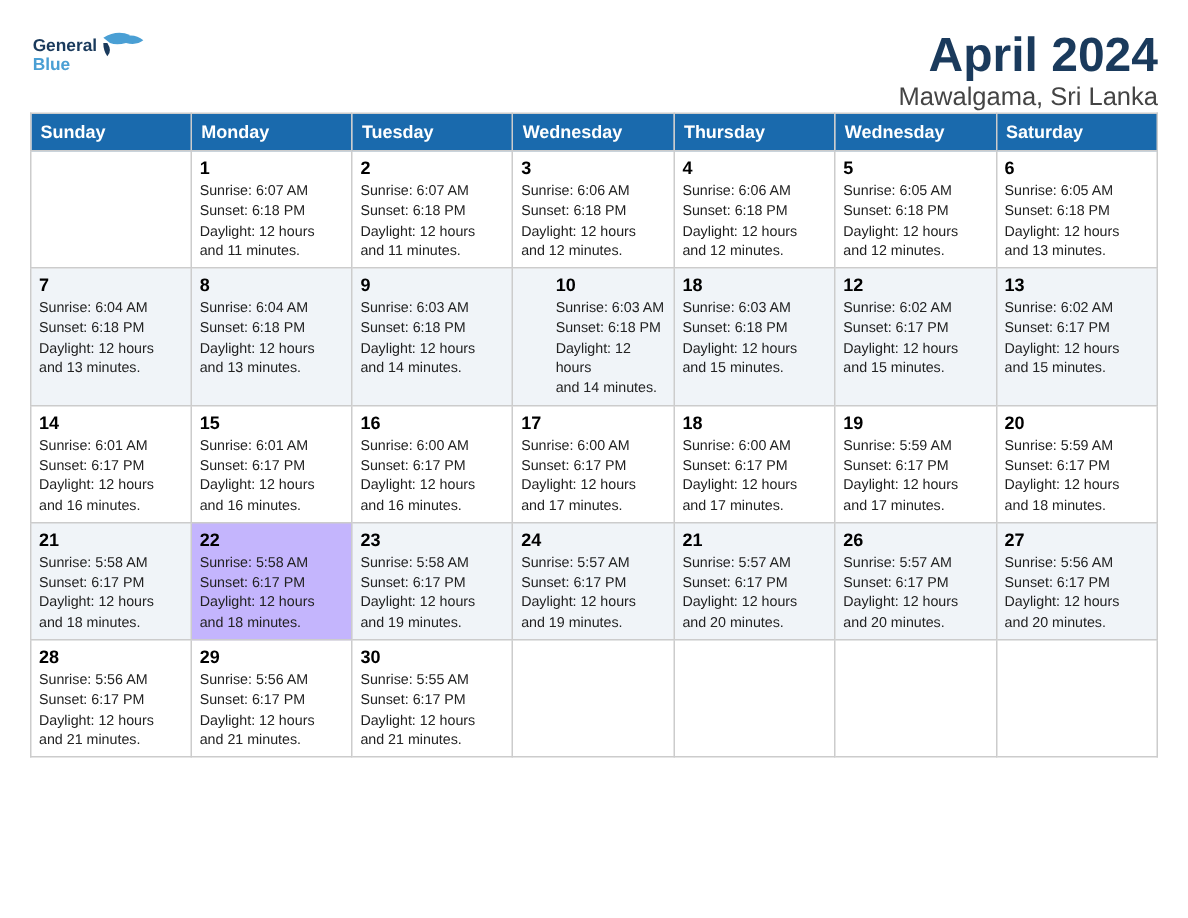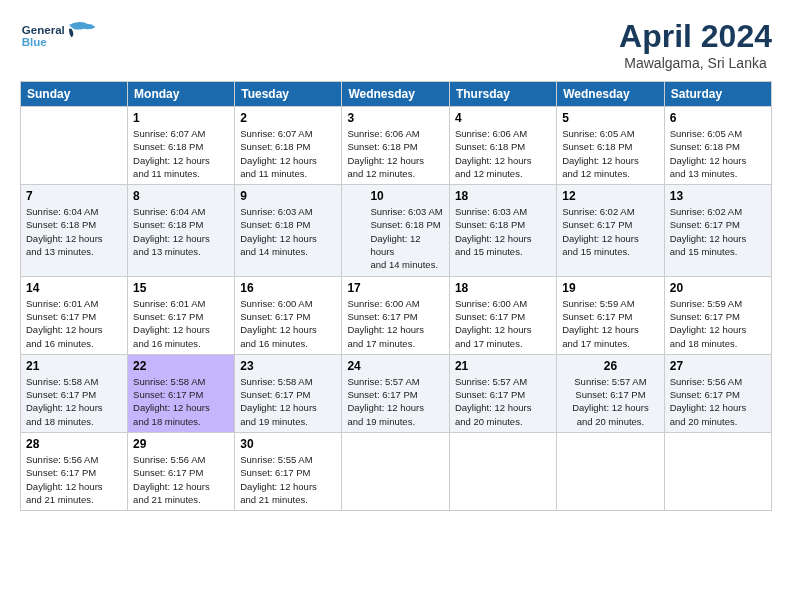--- a/index.html
+++ b/index.html
@@ -13,37 +13,36 @@
     .page {
       width: 792px;
       height: 612px;
       padding: 18px 20px 14px 20px;
       background: #fff;
     }
     .header {
       display: flex;
       justify-content: space-between;
       align-items: flex-start;
-      margin-bottom: 10px;
     }
     .logo {
       display: flex;
       flex-direction: column;
       align-items: flex-start;
     }
     .title-block {
-      text-align: center;
+      text-align: right;
     }
     .month-title {
       font-size: 32px;
       font-weight: bold;
       color: #1a3a5c;
     }
     .subtitle {
-      font-size: 14px;
+      font-size: 17px;
       color: #444;
     }
     .calendar {
       width: 100%;
       border-collapse: collapse;
       font-size: 10.5px;
     }
     .calendar th {
       background: #1a6aad;
       color: #fff;
@@ -294,21 +293,21 @@
 Daylight: 12 hours
 and 19 minutes.</div>
           </td>
           <td style="background: rgb(240, 244, 248);">
             <span class="day-num">21</span>
             <div class="day-info" style="white-space: pre-line;">Sunrise: 5:57 AM
 Sunset: 6:17 PM
 Daylight: 12 hours
 and 20 minutes.</div>
           </td>
-          <td style="background: rgb(240, 244, 248); text-align: center;">
+          <td style="background: rgb(240, 244, 248);">
             <span class="day-num">26</span>
             <div class="day-info" style="white-space: pre-line;">Sunrise: 5:57 AM
 Sunset: 6:17 PM
 Daylight: 12 hours
 and 20 minutes.</div>
           </td>
           <td style="background: rgb(240, 244, 248);">
             <span class="day-num">27</span>
             <div class="day-info" style="white-space: pre-line;">Sunrise: 5:56 AM
 Sunset: 6:17 PM

